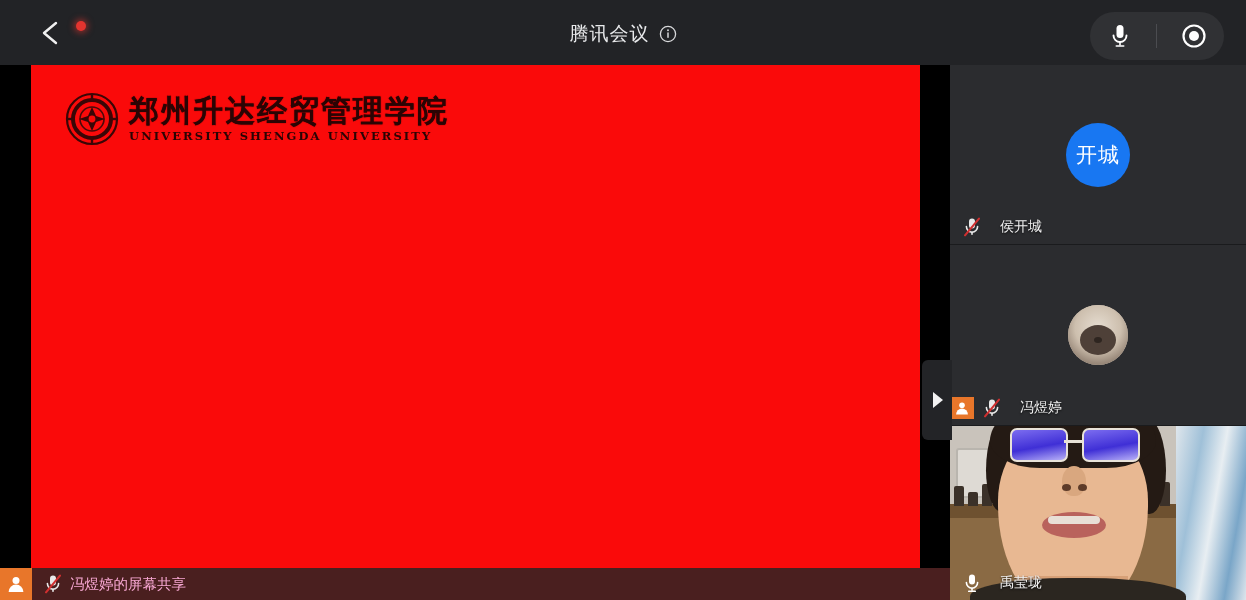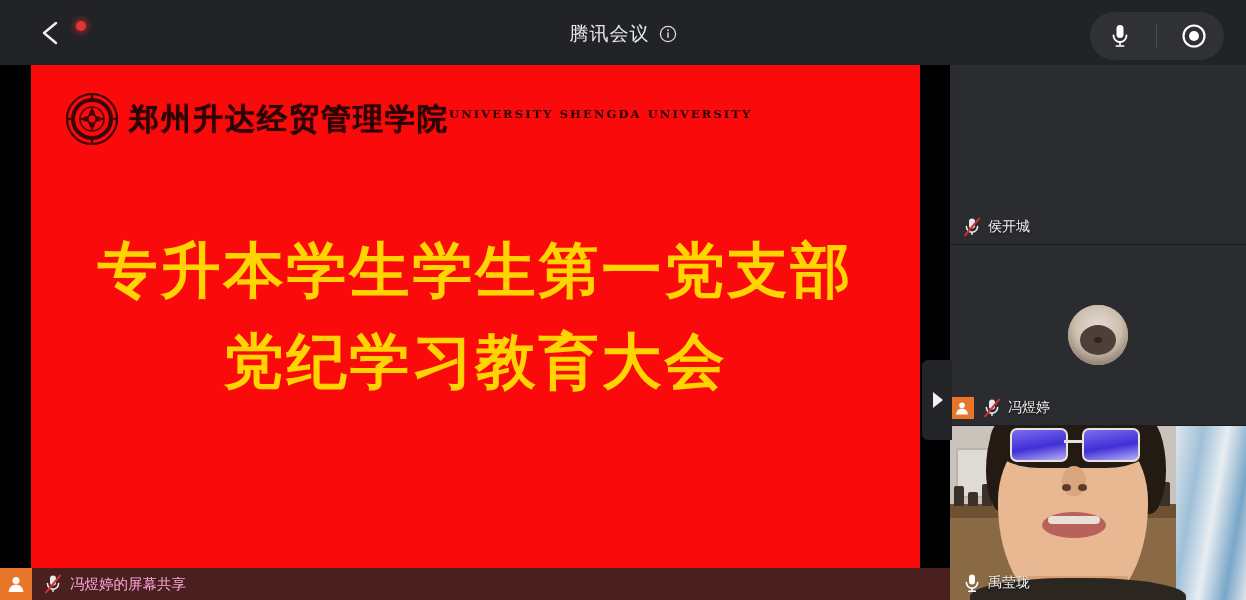--- a/index.html
+++ b/index.html
@@ -127,21 +127,21 @@
     gap: 10px;
   }
   .emblem {
     width: 54px;
     height: 54px;
     position: relative;
     flex: 0 0 auto;
   }
   .logo-text {
     display: flex;
-    flex-direction: row;
+    flex-direction: column;
     line-height: 1;
   }
   .logo-cn {
     color: #2a0404;
     font-size: 30px;
     font-weight: bold;
     letter-spacing: 2px;
     font-family: "DejaVu Serif", "Liberation Serif", serif;
     text-shadow: 0 0 1px #1a0202;
   }
@@ -296,21 +296,21 @@
     width: 20px;
     height: 22px;
     display: flex;
     align-items: center;
     justify-content: center;
     flex: 0 0 auto;
   }
   .tile-name {
     color: #f2f2f2;
     font-size: 14px;
-    margin-left: 6px;
+    margin-left: 18px;
     text-shadow: 0 1px 2px rgba(0,0,0,0.8);
     font-family: "DejaVu Sans", "Liberation Sans", sans-serif;
   }
 
   
   .cam {
     position: absolute;
     inset: 0;
     background: #6d5a46;
     overflow: hidden;
@@ -487,24 +487,20 @@
               <line x1="45" y1="27" x2="52" y2="27"></line>
             </g>
           </svg>
         </div>
         <div class="logo-text">
           <span class="logo-cn">郑州升达经贸管理学院</span>
           <span class="logo-en">UNIVERSITY SHENGDA UNIVERSITY</span>
         </div>
       </div>
 
-      <div class="slide-title">
-        <div class="slide-line">专升本学生学生第一党支部</div>
-        <div class="slide-line">党纪学习教育大会</div>
-      </div>
     </div>
 
     <div class="collapse-tab">
       <svg width="14" height="18" viewBox="0 0 14 18">
         <polygon points="3,1 13,9 3,17" fill="#f2f2f2"></polygon>
       </svg>
     </div>
   </div>
 
   <div class="sharebar">
@@ -521,20 +517,21 @@
         <rect x="8.2" y="14.6" width="1.6" height="3.2" fill="#e9e9e9"></rect>
         <line x1="2" y1="18.3" x2="16" y2="1.6" stroke="#d03030" stroke-width="2.1" stroke-linecap="round"></line>
       </svg>
     </div>
     <span class="share-label">冯煜婷的屏幕共享</span>
   </div>
 
   <div class="panel">
 
     <div class="tile tile-1">
+      <div class="avatar-circle">开城</div>
       <div class="tile-nameplate">
         <span class="name-badge spacer"></span>
         <span class="mic-slot">
           <svg width="18" height="20" viewBox="0 0 18 20">
             <rect x="6" y="1.5" width="6" height="10" rx="3" fill="#e9e9e9"></rect>
             <path d="M3.4 9.6 a5.6 5.6 0 0 0 11.2 0" fill="none" stroke="#e9e9e9" stroke-width="1.6" stroke-linecap="round"></path>
             <rect x="8.2" y="14.6" width="1.6" height="3.2" fill="#e9e9e9"></rect>
             <line x1="2" y1="18.3" x2="16" y2="1.6" stroke="#d03030" stroke-width="2.1" stroke-linecap="round"></line>
           </svg>
         </span>

